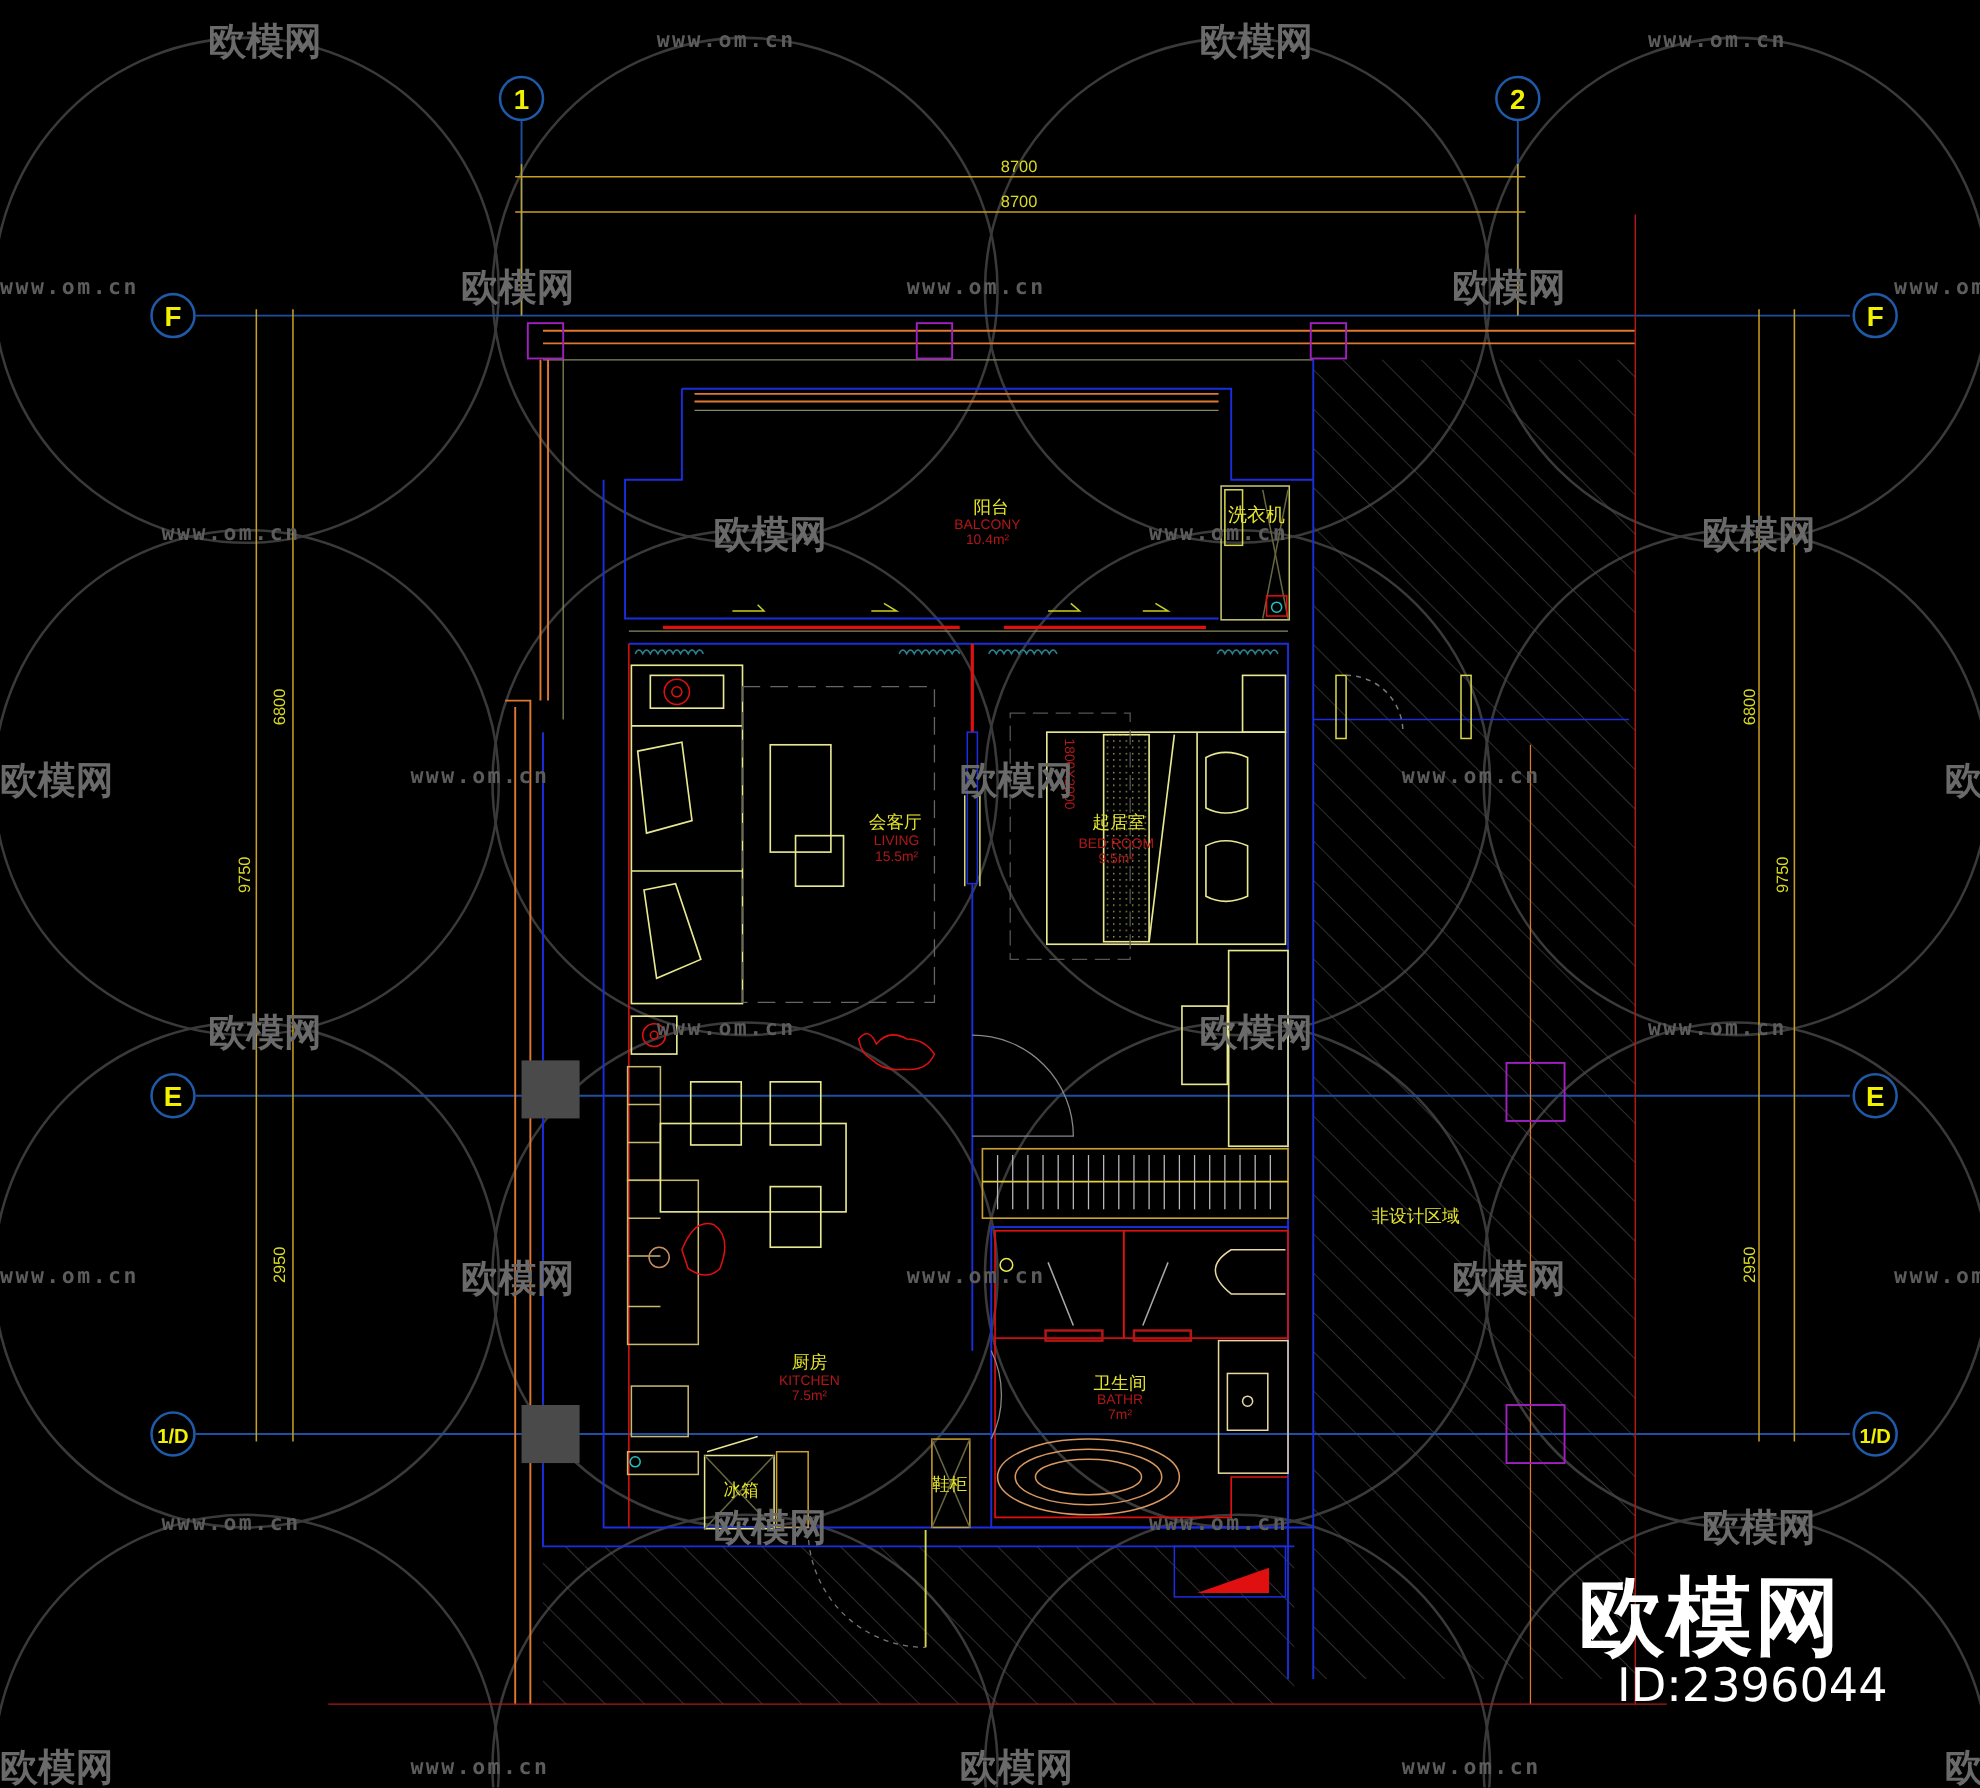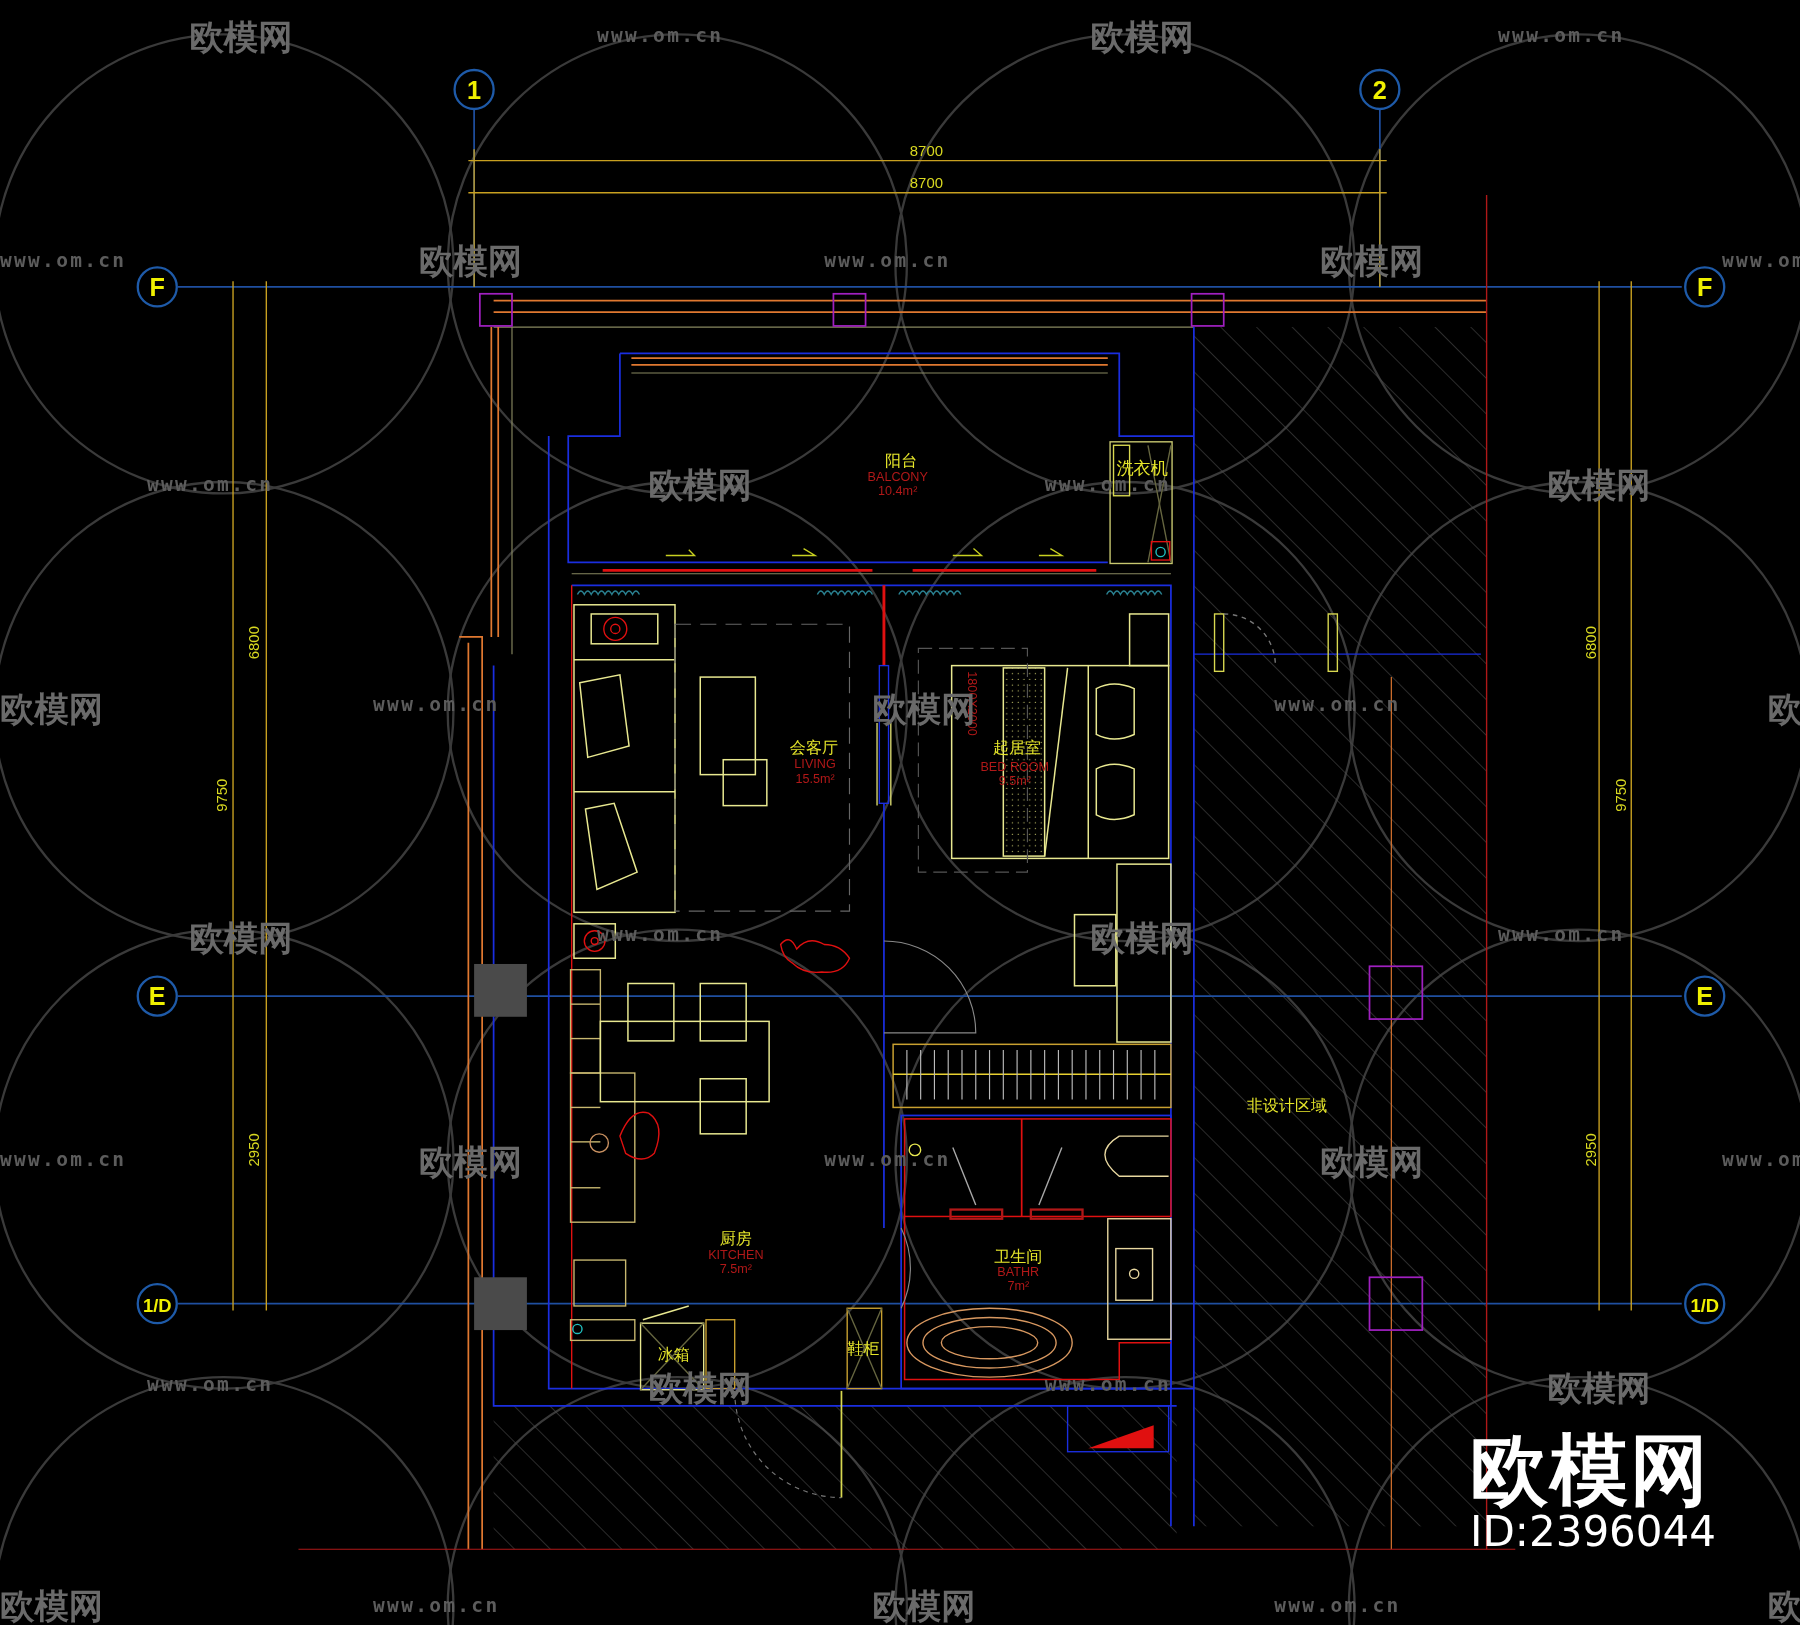--- a/index.html
+++ b/index.html
@@ -6,21 +6,21 @@
   body { width:1800px; height:1625px; overflow:hidden; position:relative; font-family:"DejaVu Sans", sans-serif; }
   #plan { position:absolute; left:0; top:0; width:1800px; height:1625px; }
   .t-yel { fill:#e6e62a; font-family:"DejaVu Sans", sans-serif; }
   .t-red { fill:#b01818; font-family:"Liberation Sans", sans-serif; }
   .t-dim { fill:#d8d820; font-family:"Liberation Sans", sans-serif; font-size:13px; }
   .t-axis { fill:#f0f000; font-family:"Liberation Sans", sans-serif; font-weight:bold; font-size:22px; }
   .wm-text { fill:#6a6a6a; font-family:"DejaVu Sans", sans-serif; font-weight:bold; font-size:30px; }
   .wm-url { fill:#5c5c5c; font-family:"DejaVu Sans Mono", monospace; font-weight:bold; font-size:17px; letter-spacing:2px; }
   .brand { position:absolute; right:84px; bottom:70px; color:#fff; text-align:left; }
   .brand .big { font-family:"DejaVu Sans", sans-serif; font-size:78px; font-weight:bold; line-height:1; letter-spacing:2px; }
-  .brand .id { font-family:"DejaVu Sans", sans-serif; font-size:42px; line-height:1.1; }
+  .brand .id { font-family:"DejaVu Sans", sans-serif; font-size:42px; line-height:1.1;margin-left:35px; }
 </style>
 </head>
 <body>
 
 <svg id="plan" viewBox="0 0 1568 1416" preserveAspectRatio="none" xmlns="http://www.w3.org/2000/svg">
   <defs>
     <pattern id="hatch" patternUnits="userSpaceOnUse" width="22" height="22" patternTransform="rotate(-45)">
       <line x1="0" y1="0" x2="0" y2="22" stroke="#4a4a4a" stroke-width="1"></line>
     </pattern>
     <pattern id="dots" patternUnits="userSpaceOnUse" width="5" height="5">

